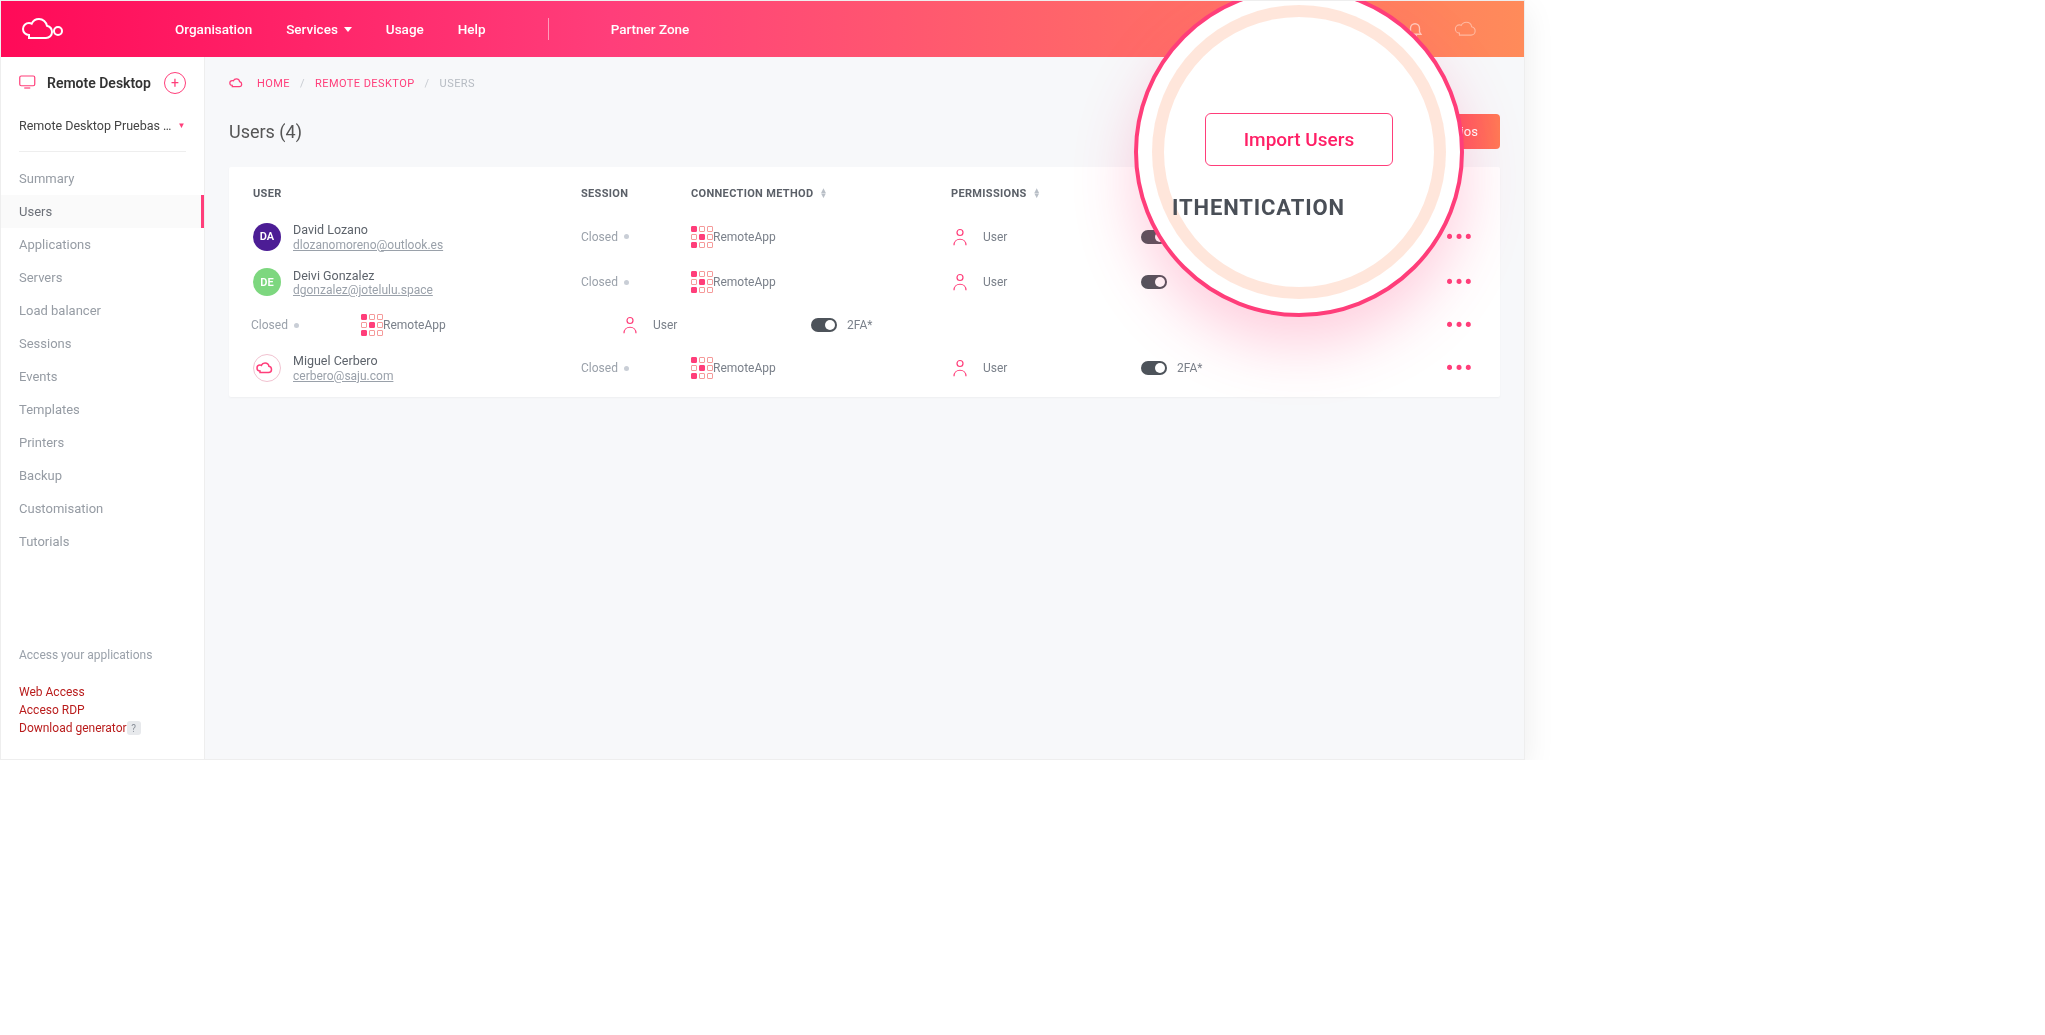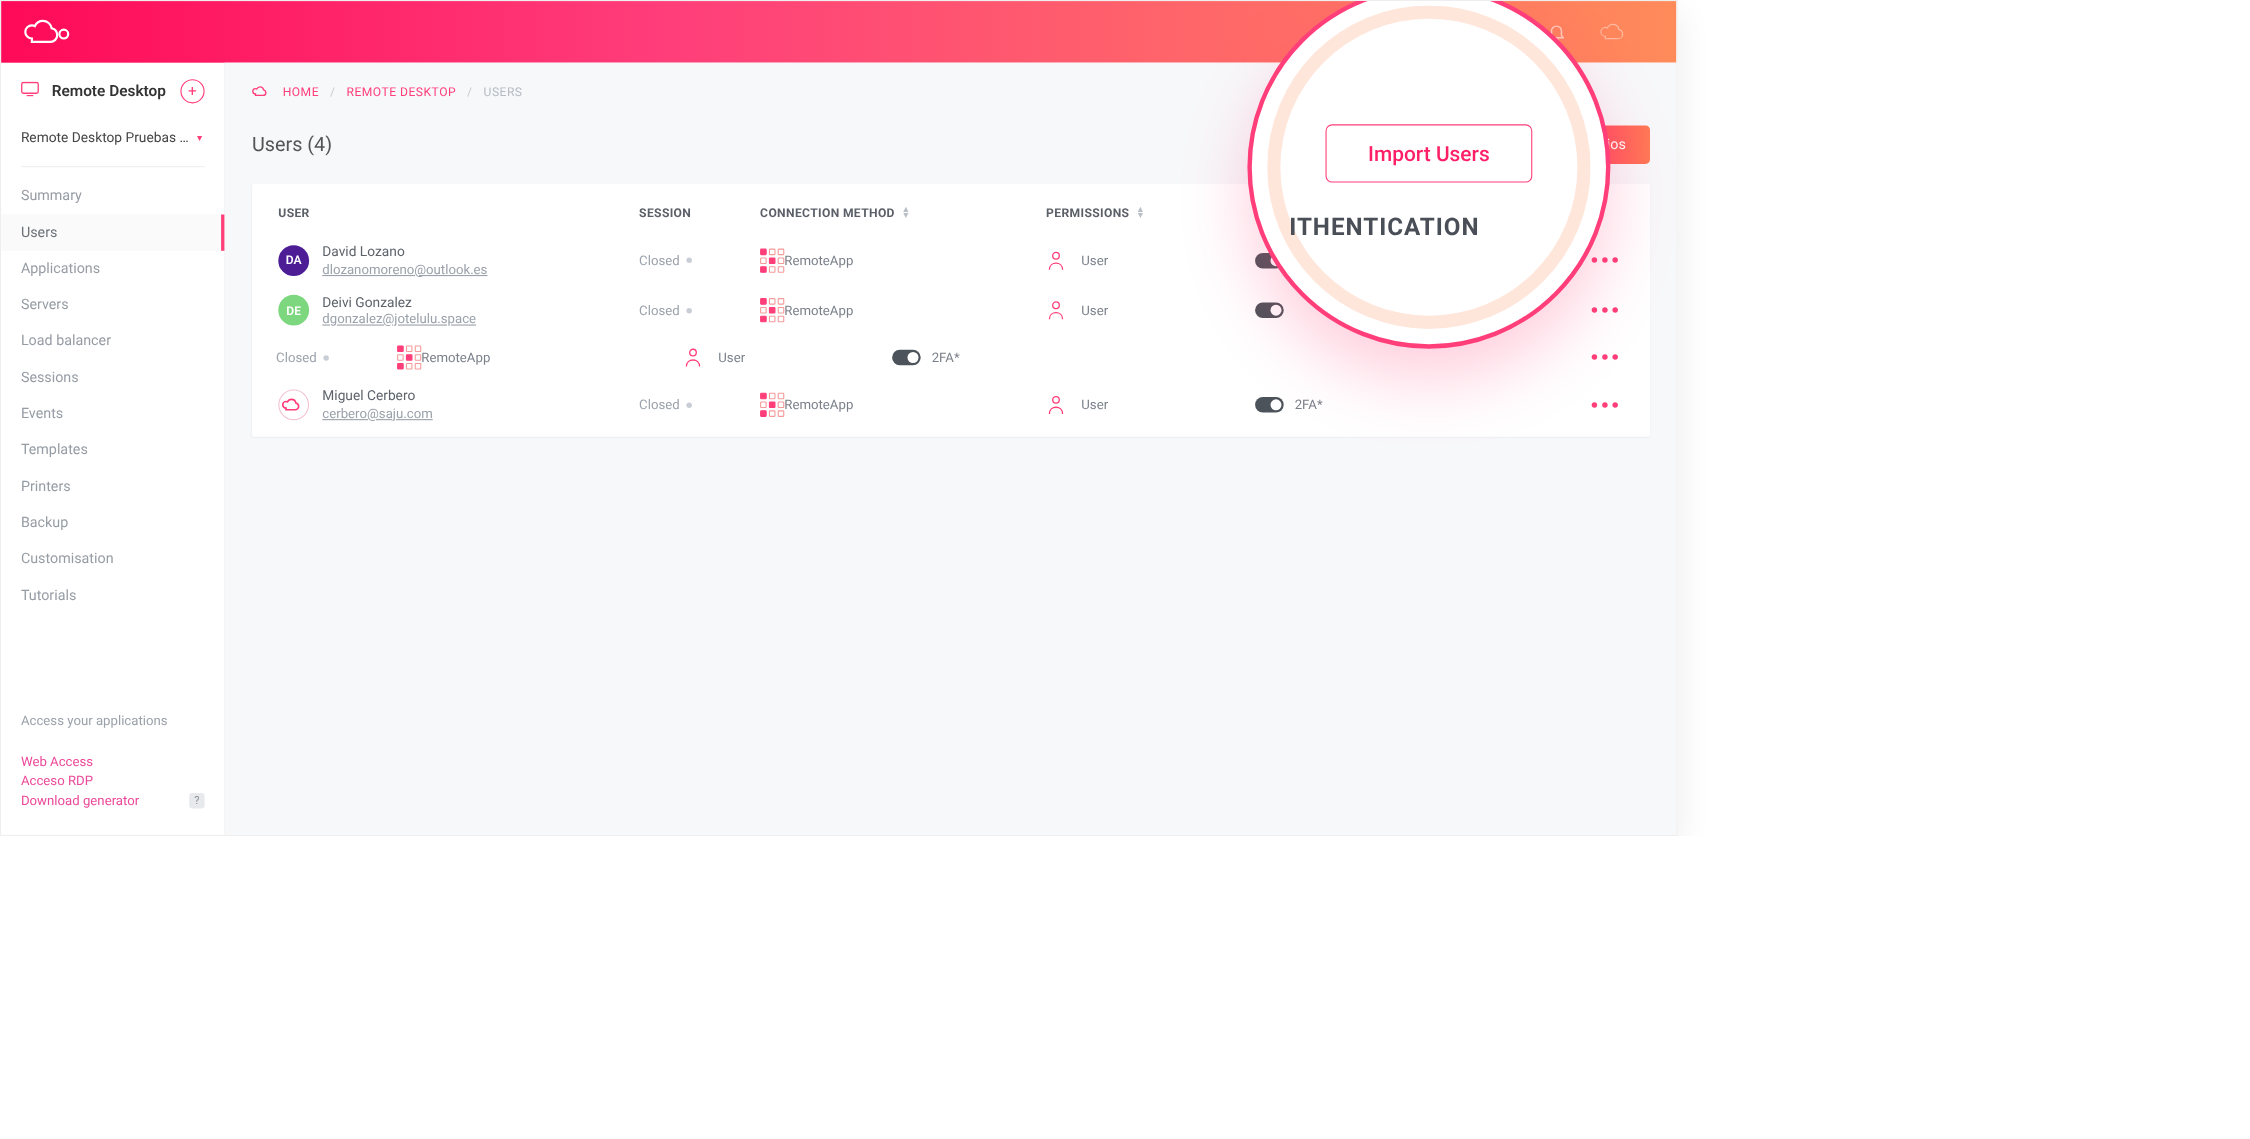--- a/index.html
+++ b/index.html
@@ -26,22 +26,22 @@
   .side-head .title-icon { color:#ff3e7a; }
   .side-add { width:22px; height:22px; border:1.5px solid #ff3e7a; border-radius:50%; color:#ff3e7a; display:flex; align-items:center; justify-content:center; font-size:14px; line-height:0; cursor:pointer; }
   .side-proj { padding:16px 18px 14px 18px; color:#444; font-size:12.5px; display:flex; align-items:center; gap:6px; }
   .side-proj .tri { color:#ff3e7a; font-size:8px; }
   .side-sep { height:1px; background:#eee; margin:4px 18px 10px 18px; }
   .side-list { display:flex; flex-direction:column; }
   .side-link { padding:9px 18px; color:#969CA4; font-size:13px; cursor:pointer; border-right:3px solid transparent; }
   .side-link.active { color:#6c7078; border-right-color:#ff3e7a; background:#fafafa; }
   .side-foot { margin-top:auto; padding:0 18px 10px 18px; font-size:12px; }
   .side-foot .hdr { color:#9aa1aa; margin-bottom:21px; }
-  .side-foot a { color:#ec4899; text-decoration:none; display:block; line-height:1.5; cursor:pointer; }
-  .side-foot .dl-row { display:flex; align-items:center; justify-content:space-between; }
+  .side-foot a { color:#b91c1c; text-decoration:none; display:block; line-height:1.5; cursor:pointer; }
+  .side-foot .dl-row { display:flex; align-items:center; justify-content:flex-start; }
   .qmark { width:14px; height:14px; background:#e7e9ec; color:#8a9099; font-size:10px; border-radius:3px; display:flex; align-items:center; justify-content:center; }
 
   .main { flex:1; background:#f7f8fa; padding:20px 24px; position:relative; }
   .breadcrumb { display:flex; align-items:flex-start; gap:10px; font-size:11px; letter-spacing:.04em; }
   .breadcrumb .bc { color:#ff3e7a; text-transform:uppercase; cursor:pointer; }
   .breadcrumb .cur { color:#b6bbc2; text-transform:uppercase; }
   .breadcrumb .slash { color:#c7cbd1; }
   .bc-icon { color:#ff3e7a; }
 
   .heading-row { display:flex; align-items:center; justify-content:space-between; margin-top:22px; }
@@ -96,20 +96,31 @@
 <body>
 
 <div class="app">
 
   <div class="topbar">
     <div class="logo">
       <svg width="44" height="24" viewBox="0 0 44 24" fill="none">
           <path d="M8 18c-3.3 0-6-2.7-6-6s2.7-6 6-6c1 0 1.9.2 2.7.7C12 3.9 14.8 2 18 2c4 0 7.3 2.9 7.9 6.7C29 9.5 31 12 31 15c0 3.3-2.7 6-6 6H8z" stroke="#fff" stroke-width="2" fill="none"></path>
           <circle cx="37" cy="14" r="4" stroke="#fff" stroke-width="2" fill="none"></circle>
         </svg>
+    </div>
+    <div class="nav-items">
+      <div class="nav-item">Organisation</div>
+      <div class="nav-item">
+        <span>Services</span>
+        <span class="tri-down"></span>
+      </div>
+      <div class="nav-item">Usage</div>
+      <div class="nav-item">Help</div>
+      <div class="nav-sep"></div>
+      <div class="nav-item">Partner Zone</div>
     </div>
     <div class="nav-right">
       <div class="nav-bell">
         <svg width="18" height="18" viewBox="0 0 24 24" fill="none" stroke="#fff" stroke-width="1.8">
             <path d="M18 16v-5a6 6 0 10-12 0v5l-2 3h16l-2-3z"></path>
             <path d="M10 20a2 2 0 004 0"></path>
           </svg>
       </div>
       <div class="nav-avatar">
         <svg width="30" height="20" viewBox="0 0 44 24" fill="none">

